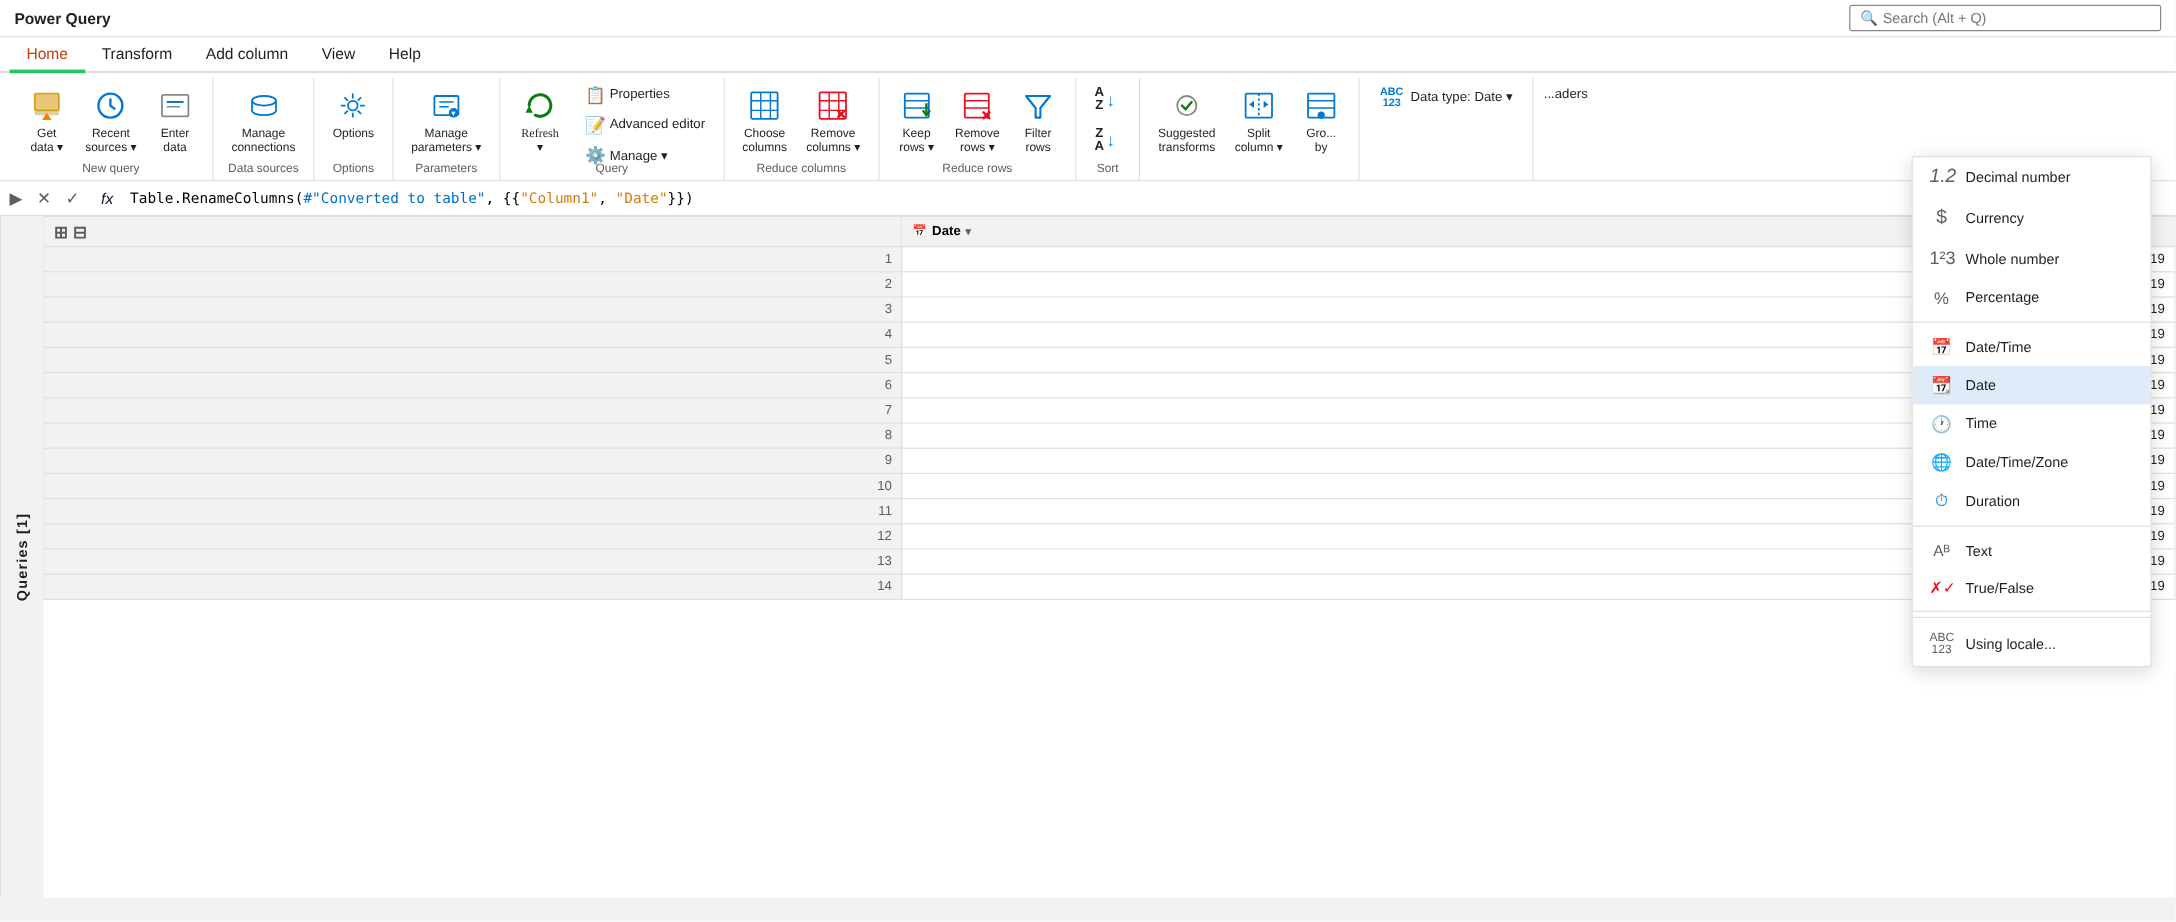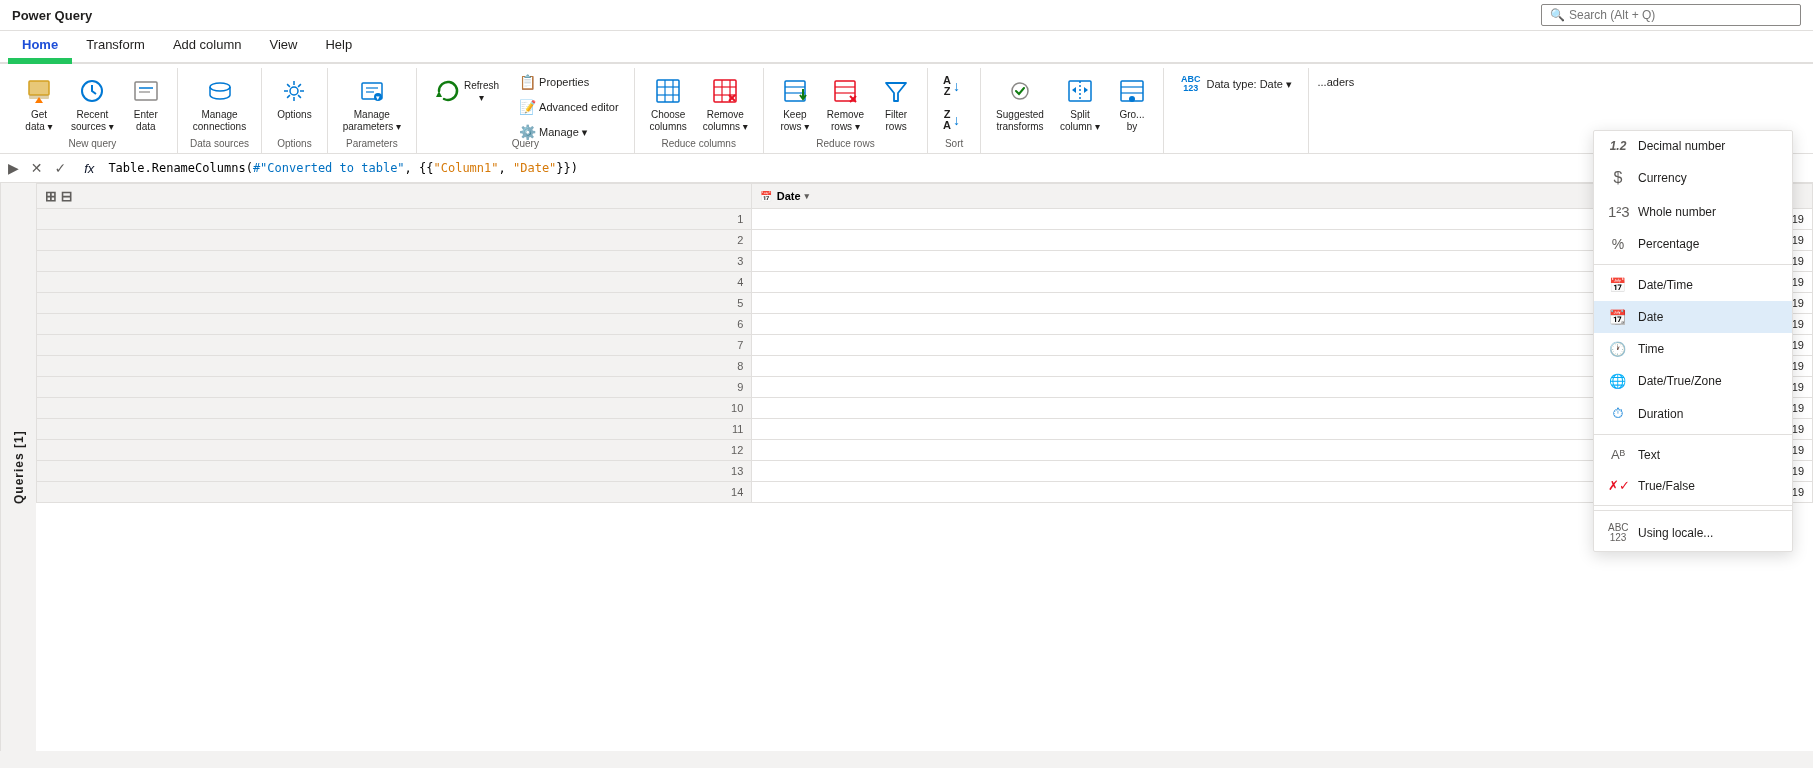--- a/index.html
+++ b/index.html
@@ -45,23 +45,23 @@
     }
     .nav-tab {
       padding: 6px 14px;
       cursor: pointer;
       font-size: 13px;
       color: #201f1e;
       border-bottom: 3px solid transparent;
       margin-bottom: -2px;
     }
     .nav-tab.active {
-      border-bottom: 6px solid #22c55e;
-      font-weight: 700;
-      color: #1d4ed8;
+      border-bottom: 3px solid #22c55e;
+      font-weight: 400;
+      color: #c2410c;
     }
 
     
     .ribbon {
       background: #fff;
       border-bottom: 1px solid #e1dfdd;
       padding: 4px 8px 0 8px;
       display: flex;
       align-items: stretch;
       min-height: 90px;
@@ -389,21 +389,21 @@
             </svg>
         </div>
         <div class="ribbon-btn-label">Manage<br>parameters ▾</div>
       </button>
     </div>
     <div class="ribbon-label">Parameters</div>
   </div>
 
   <div class="ribbon-group" style="flex-direction: row; gap: 6px;">
     <div style="display:flex; flex-direction: column;">
-      <button class="ribbon-btn" style="flex-direction:row; min-width:50px;">
+      <button class="ribbon-btn" style="flex-direction:column; min-width:50px;font-family:Liberation Serif, serif;">
         <div class="ribbon-btn-icon">
           <svg width="28" height="28" viewBox="0 0 28 28">
               <path d="M5 14 A9 9 0 1 1 10 22" fill="none" stroke="#107c10" stroke-width="2.5" stroke-linecap="round"></path>
               <polygon points="5,14 2,20 8,20" fill="#107c10"></polygon>
             </svg>
         </div>
         <div class="ribbon-btn-label">Refresh<br>▾</div>
       </button>
       <div style="flex:1;"></div>
     </div>
@@ -656,21 +656,21 @@
             <td class="grid-row-num">14</td>
             <td class="grid-cell">1/14/2019</td>
           </tr>
         </tbody>
     </table>
   </div>
 </div>
 
 <div class="dropdown-menu">
   <div class="dropdown-item">
-    <span class="dropdown-item-icon gray" style="font-size:12px; font-style:italic;font-weight:bold;">1.2</span>
+    <span class="dropdown-item-icon gray" style="font-size:16px; font-style:italic;">1.2</span>
     <span>Decimal number</span>
   </div>
   <div class="dropdown-item">
     <span class="dropdown-item-icon gray" style="font-size:16px;">$</span>
     <span>Currency</span>
   </div>
   <div class="dropdown-item">
     <span class="dropdown-item-icon gray" style="font-size:15px;">1²3</span>
     <span>Whole number</span>
   </div>
@@ -686,21 +686,21 @@
   <div class="dropdown-item selected">
     <span class="dropdown-item-icon" style="font-size:14px;">📆</span>
     <span>Date</span>
   </div>
   <div class="dropdown-item">
     <span class="dropdown-item-icon" style="font-size:14px;">🕐</span>
     <span>Time</span>
   </div>
   <div class="dropdown-item">
     <span class="dropdown-item-icon" style="font-size:14px;">🌐</span>
-    <span>Date/True/Zone</span>
+    <span>Date/Time/Zone</span>
   </div>
   <div class="dropdown-item">
     <span class="dropdown-item-icon" style="font-size:14px;">⏱</span>
     <span>Duration</span>
   </div>
   <div class="dropdown-separator"></div>
   <div class="dropdown-item">
     <span class="dropdown-item-icon gray" style="font-size:13px;">Aᴮ</span>
     <span>Text</span>
   </div>

